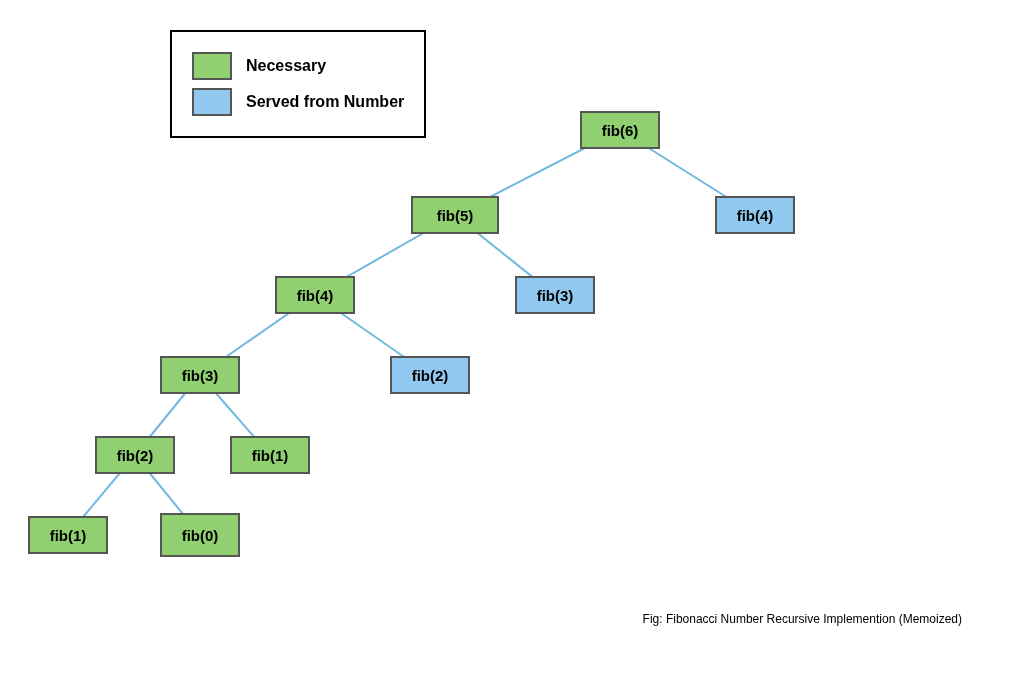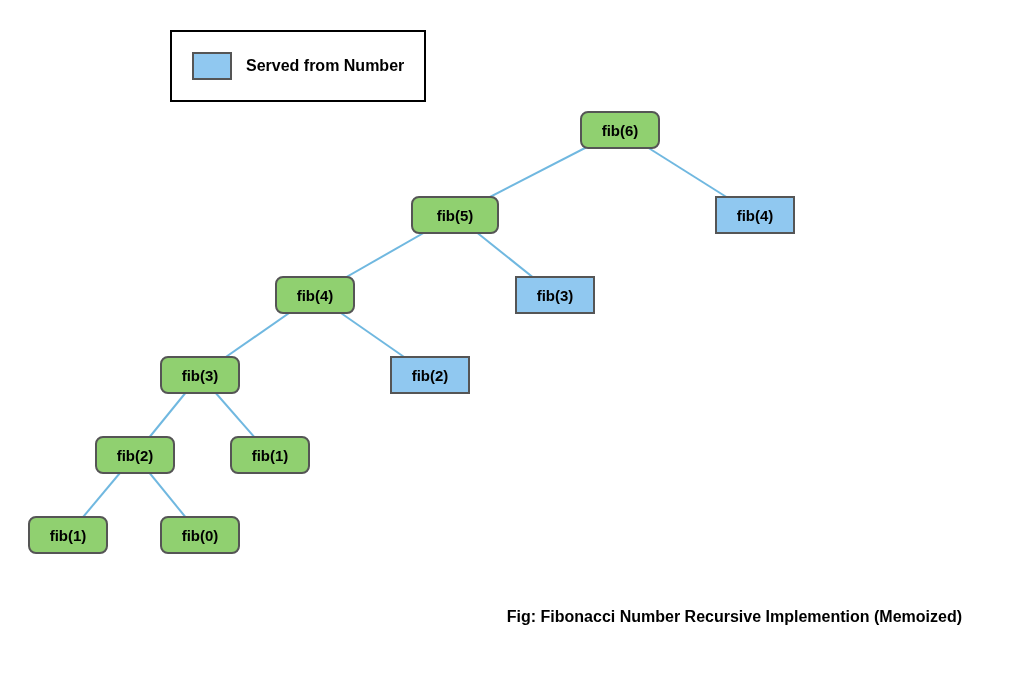--- a/index.html
+++ b/index.html
@@ -33,21 +33,20 @@
       justify-content: center;
       font-weight: bold;
       font-size: 15px;
       border: 2px solid #555;
       transform: translate(-50%, -50%);
     }
 
     .node-green {
       background: #90d070;
       border-color: #555;
-      border-radius: 8px;
     }
 
     .node-blue {
       background: #90c8f0;
       border-color: #555;
     }
 
     .legend {
       position: absolute;
       top: 30px;
@@ -73,30 +72,34 @@
 
     .legend-label {
       font-size: 16px;
       font-weight: bold;
     }
 
     .caption {
       position: absolute;
       bottom: 50px;
       right: 60px;
-      font-size: 16px;
-      font-weight: bold;
+      font-size: 12px;
+      font-weight: normal;
     }
   </style>
 </head>
 <body>
 
 <div id="canvas">
 
   <div class="legend">
+    <div class="legend-item">
+      <div class="legend-box node-green"></div>
+      <span class="legend-label">Necessary</span>
+    </div>
     <div class="legend-item">
       <div class="legend-box node-blue"></div>
       <span class="legend-label">Served from Number</span>
     </div>
   </div>
 
   <svg id="edges-svg">
   <line x1="620" y1="130" x2="455" y2="215" stroke="#70b8e0" stroke-width="2"></line>
       <line x1="620" y1="130" x2="755" y2="215" stroke="#70b8e0" stroke-width="2"></line>
       <line x1="455" y1="215" x2="315" y2="295" stroke="#70b8e0" stroke-width="2"></line>
@@ -113,17 +116,17 @@
       <div class="node node-green" style="left: 620px; top: 130px; width: 80px; height: 38px;">fib(6)</div>
       <div class="node node-green" style="left: 455px; top: 215px; width: 88px; height: 38px;">fib(5)</div>
       <div class="node node-blue" style="left: 755px; top: 215px; width: 80px; height: 38px;">fib(4)</div>
       <div class="node node-green" style="left: 315px; top: 295px; width: 80px; height: 38px;">fib(4)</div>
       <div class="node node-blue" style="left: 555px; top: 295px; width: 80px; height: 38px;">fib(3)</div>
       <div class="node node-green" style="left: 200px; top: 375px; width: 80px; height: 38px;">fib(3)</div>
       <div class="node node-blue" style="left: 430px; top: 375px; width: 80px; height: 38px;">fib(2)</div>
       <div class="node node-green" style="left: 135px; top: 455px; width: 80px; height: 38px;">fib(2)</div>
       <div class="node node-green" style="left: 270px; top: 455px; width: 80px; height: 38px;">fib(1)</div>
       <div class="node node-green" style="left: 68px; top: 535px; width: 80px; height: 38px;">fib(1)</div>
-      <div class="node node-green" style="left: 200px; top: 535px; width: 80px; height: 38px;">fib(0)</div>
+      <div class="node node-green" style="left: 200px; top: 535px; width: 80px; height: 44px;">fib(0)</div>
     </div>
 
   <div class="caption">Fig: Fibonacci Number Recursive Implemention (Memoized)</div>
 </div>
 
 </body></html>

